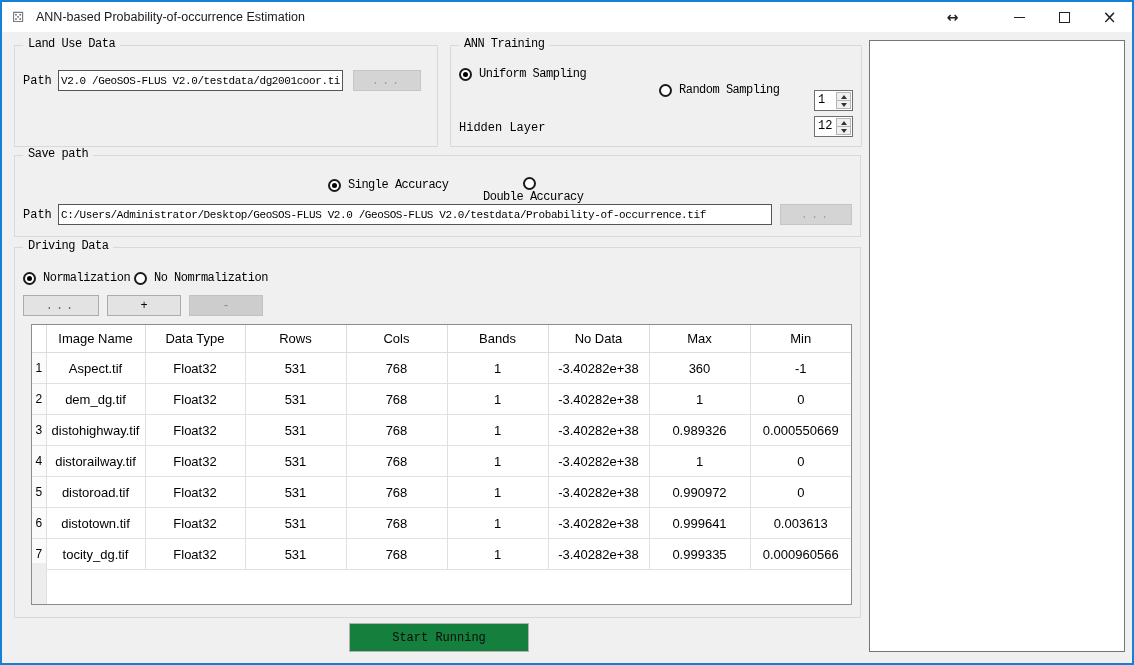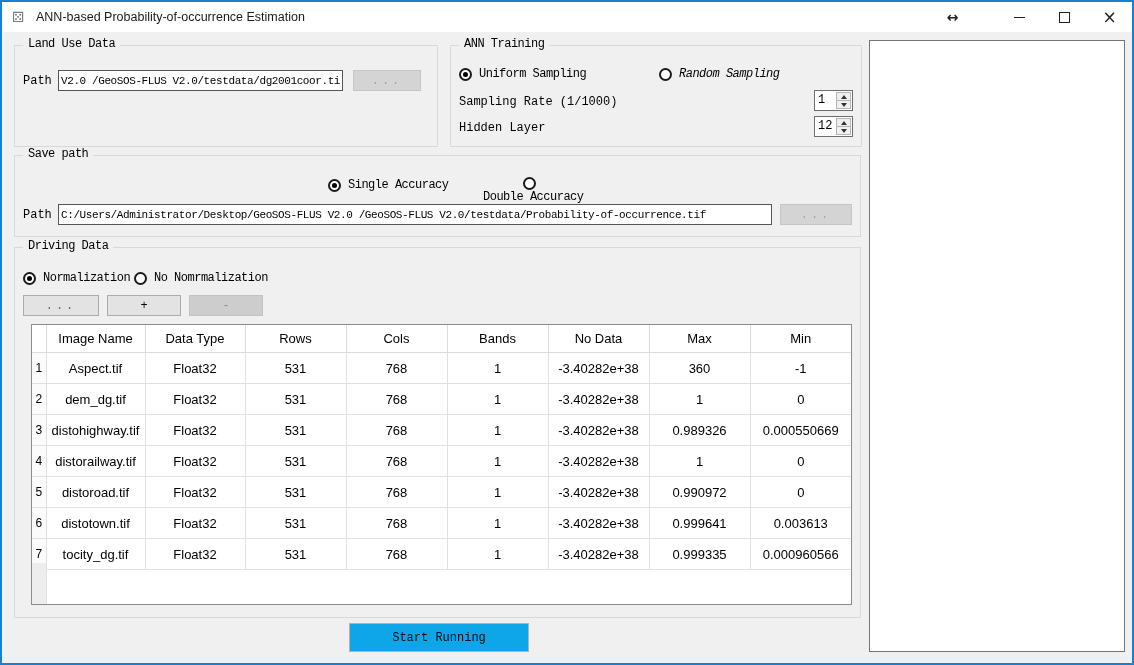--- a/index.html
+++ b/index.html
@@ -85,25 +85,24 @@
     <input class="txt" style="left: 43px; top: 24px; width: 285px; height: 21px;" value="V2.0 /GeoSOS-FLUS V2.0/testdata/dg2001coor.tif">
     <div class="btn btn-dim dots" style="left:338px;top:24px;width:68px;height:21px;">...</div>
   </div>
 
   <div class="grp" style="left:448px;top:43px;width:410px;height:100px;">
     <span class="grp-title">ANN Training</span>
     <div class="radio-row" style="left:8px;top:20px;">
       <span class="radio checked"></span>
       <span class="radio-lbl">Uniform Sampling</span>
     </div>
-    <div class="radio-row" style="left:208px;top:20px;font-style:italic;">
+    <div class="radio-row" style="left:208px;top:36px;">
       <span class="radio"></span>
       <span class="radio-lbl">Random Sampling</span>
     </div>
-    <span class="lbl" style="left:8px;top:46px;">Sampling Rate (1/1000)</span>
     <div class="spin" style="left:363px;top:44px;">
       <span class="spin-val">1</span>
       <span class="spin-btns">
         <span class="spin-up">
             <span class="arr-up"></span>
           </span>
         <span class="spin-down">
             <span class="arr-down"></span>
           </span>
       </span>
@@ -255,17 +254,17 @@
               <td>-3.40282e+38</td>
               <td>0.999335</td>
               <td>0.000960566</td>
             </tr>
           </tbody>
       </table>
       <div class="gutter-fill" style="top:238px;"></div>
     </div>
   </div>
 
-  <div class="btn btn-enabled" style="left:347px;top:621px;width:180px;height:29px;background:#0ea5e9;border-color:#b2b2b2;">Start Running</div>
+  <div class="btn btn-enabled" style="left:347px;top:621px;width:180px;height:29px;background:#15803d;border-color:#b2b2b2;">Start Running</div>
 
   <div class="result-panel" style="left:867px;top:38px;width:256px;height:612px;"></div>
 
 </div>
 
 </body></html>

